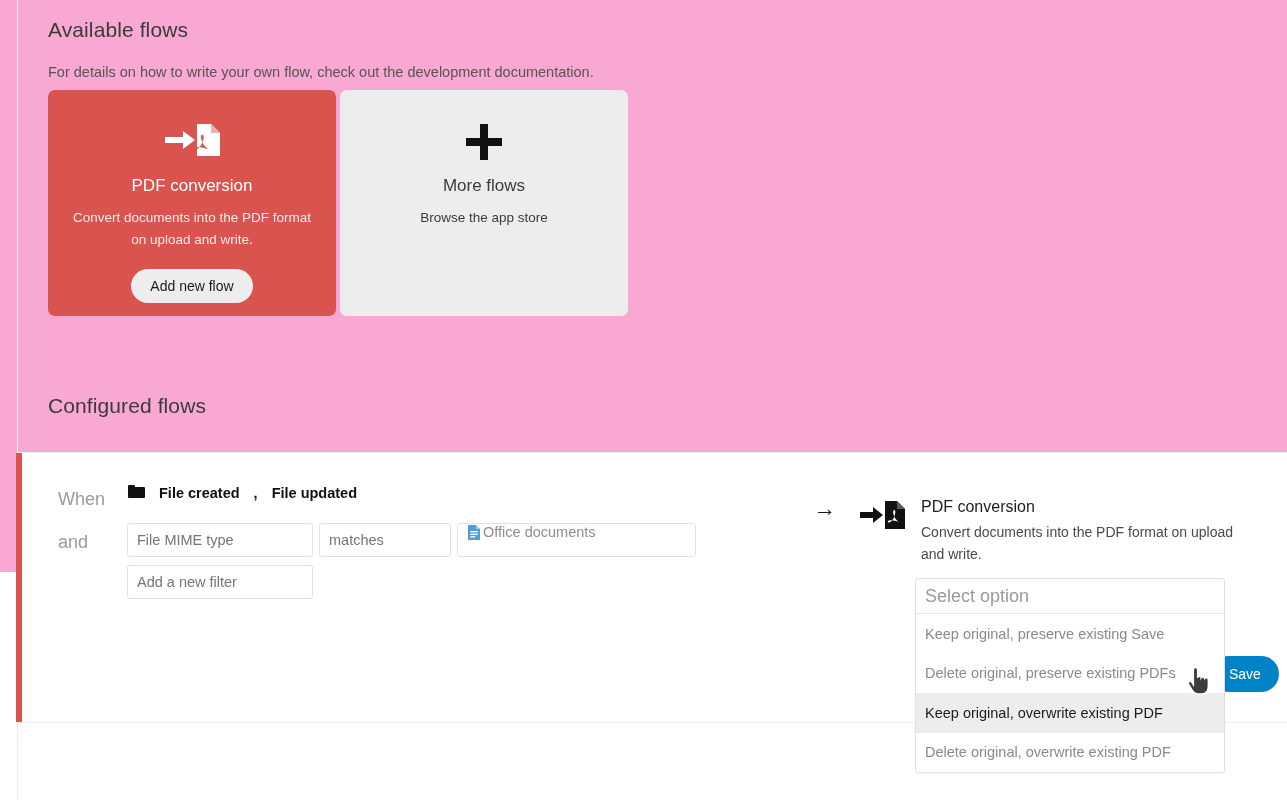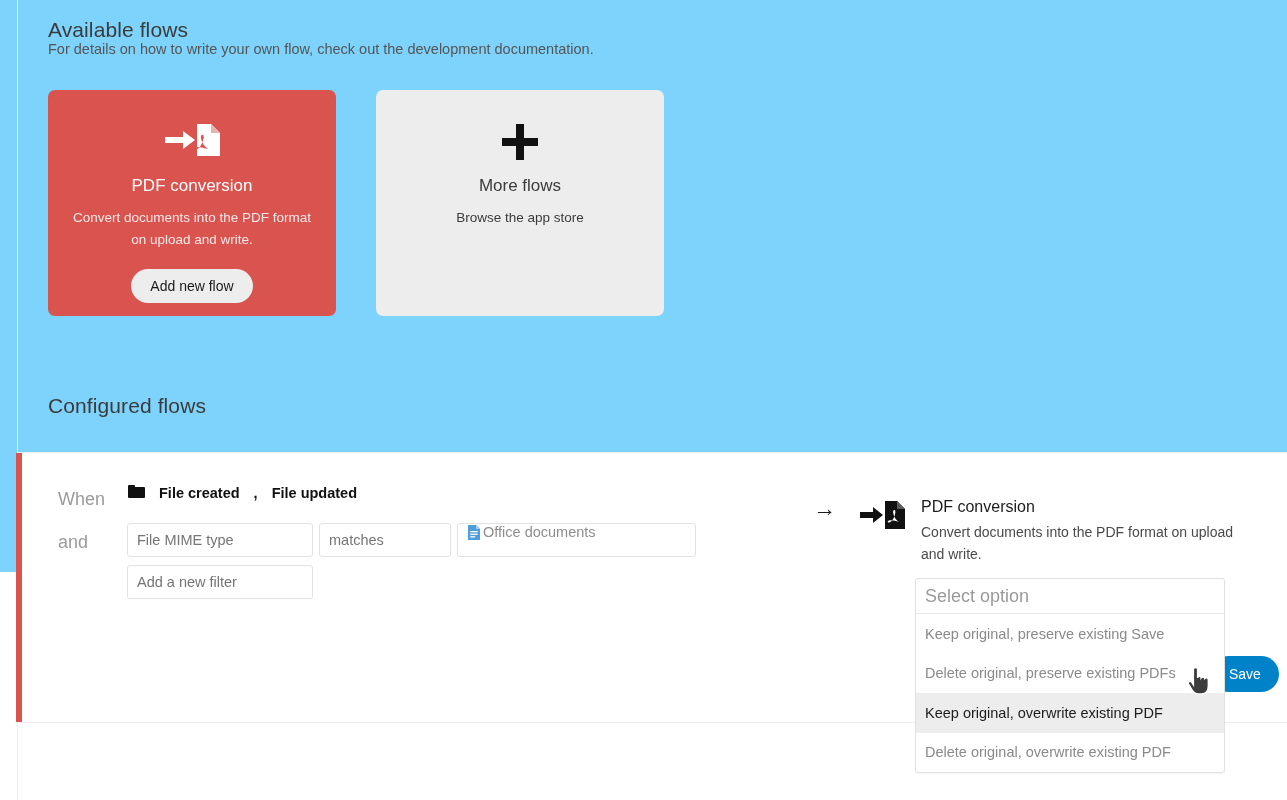--- a/index.html
+++ b/index.html
@@ -8,21 +8,21 @@
     width: 1287px; height: 800px;
     background: #ffffff;
     font-family: "Liberation Sans", sans-serif;
     color: #222222;
     overflow: hidden;
   }
   #root {
     position: relative;
     width: 1287px;
     height: 572px;
-    background: #7dd3fc;
+    background: #f9a8d4;
   }
 
   
   .page-left-rule {
     position: absolute;
     left: 17px; top: 0;
     width: 1px; height: 800px;
     background: #ededed;
   }
 
@@ -32,40 +32,40 @@
     font-size: 21px;
     font-weight: 400;
     color: #3b3b3b;
     letter-spacing: .1px;
   }
   #available-title { left: 48px; top: 18px; }
   #configured-title { left: 48px; top: 394px; }
 
   .section-sub {
     position: absolute;
-    left: 48px; top: 41px;
+    left: 48px; top: 64px;
     font-size: 14.5px;
     color: #555555;
   }
 
   
   .flow-card {
     position: absolute;
     width: 288px; height: 226px;
     border-radius: 7px;
     text-align: center;
     padding-top: 22px;
   }
   #card-pdf {
     left: 48px; top: 90px;
     background: #d9534f;
     color: #ffffff;
   }
   #card-more {
-    left: 376px; top: 90px;
+    left: 340px; top: 90px;
     background: #ededed;
     color: #3b3b3b;
   }
   .card-icon-row {
     height: 60px;
     display: flex;
     align-items: center;
     justify-content: center;
   }
   .card-title {

